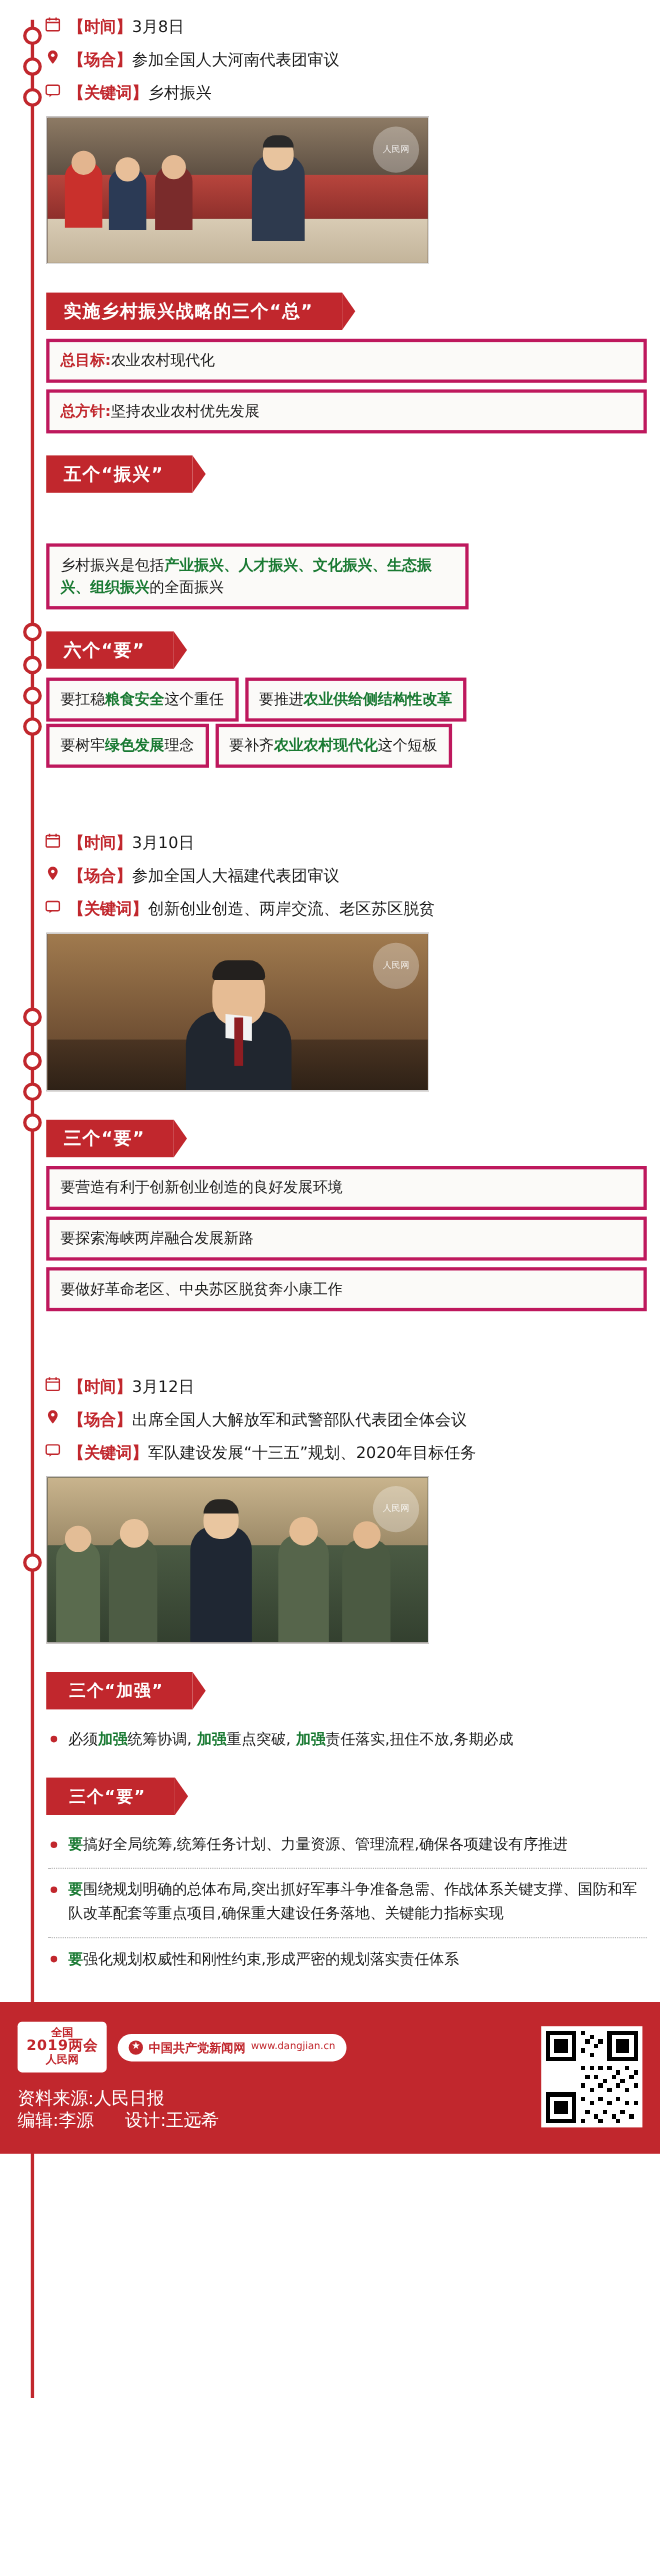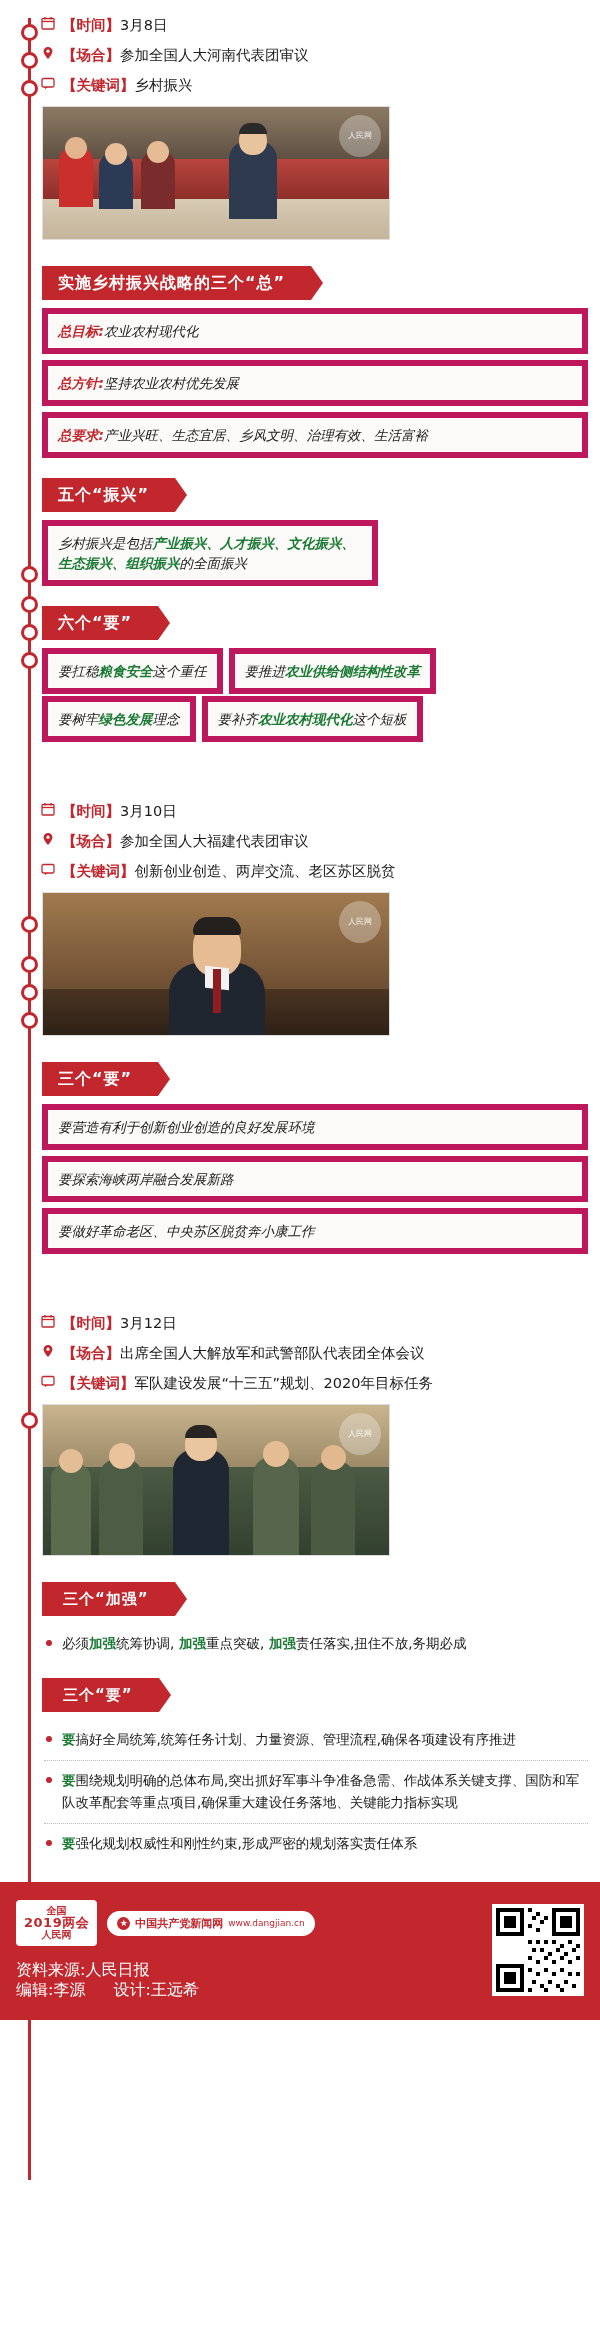--- a/index.html
+++ b/index.html
@@ -109,29 +109,28 @@
     right: -12px; top: 0;
     border-top: 17px solid transparent;
     border-bottom: 17px solid transparent;
     border-left: 12px solid #c1272d;
   }
   .banner-sm { font-size: 15px; padding-left: 21px; }
 
   
   .items { margin-left: 12px; }
   .item {
-    border: 6px solid #be185d;
+    border: 3px solid #be185d;
     background: #fbfaf8;
     font-size: 13.5px;
     line-height: 20px;
     color: #1a1a1a;
     padding: 7px 10px;
     margin-bottom: 6px;
     display: inline-block;
-    font-style: italic;
   }
   .item-full { display: block; }
   .row2 { display: flex; gap: 6px; margin-bottom: 2px; flex-wrap: wrap; }
   .row2 .item { margin-bottom: 0; }
   .k { color: #c1272d; font-weight: bold; }
   .hl-b { color: #1a7a33; font-weight: bold; }
 
   
   .dlist { margin-left: 14px; }
   .dline {
@@ -273,29 +272,26 @@
 
       
       <div class="banner">实施乡村振兴战略的三个“总”</div>
       <div class="items">
         <div class="item item-full">
           <span class="k">总目标:</span><span>农业农村现代化</span>
         </div>
         <div class="item item-full">
           <span class="k">总方针:</span><span>坚持农业农村优先发展</span>
         </div>
-        <div class="item item-full">
-          <span class="k">总要求:</span><span>产业兴旺、生态宜居、乡风文明、治理有效、生活富裕</span>
-        </div>
       </div>
 
       
       <div class="banner">五个“振兴”</div>
       <div class="items">
-        <div class="item item-full" style="width:336px;">
+        <div class="item item-full" style="width:384px;margin-top:38px;">
           <span>乡村振兴是包括</span><span class="hl-b">产业振兴、人才振兴、文化振兴、生态振兴、组织振兴</span><span>的全面振兴</span>
         </div>
       </div>
 
       
       <div class="banner">六个“要”</div>
       <div class="items">
         <div class="row2">
           <div class="item">
             <span>要扛稳</span><span class="hl-b">粮食安全</span><span>这个重任</span>

